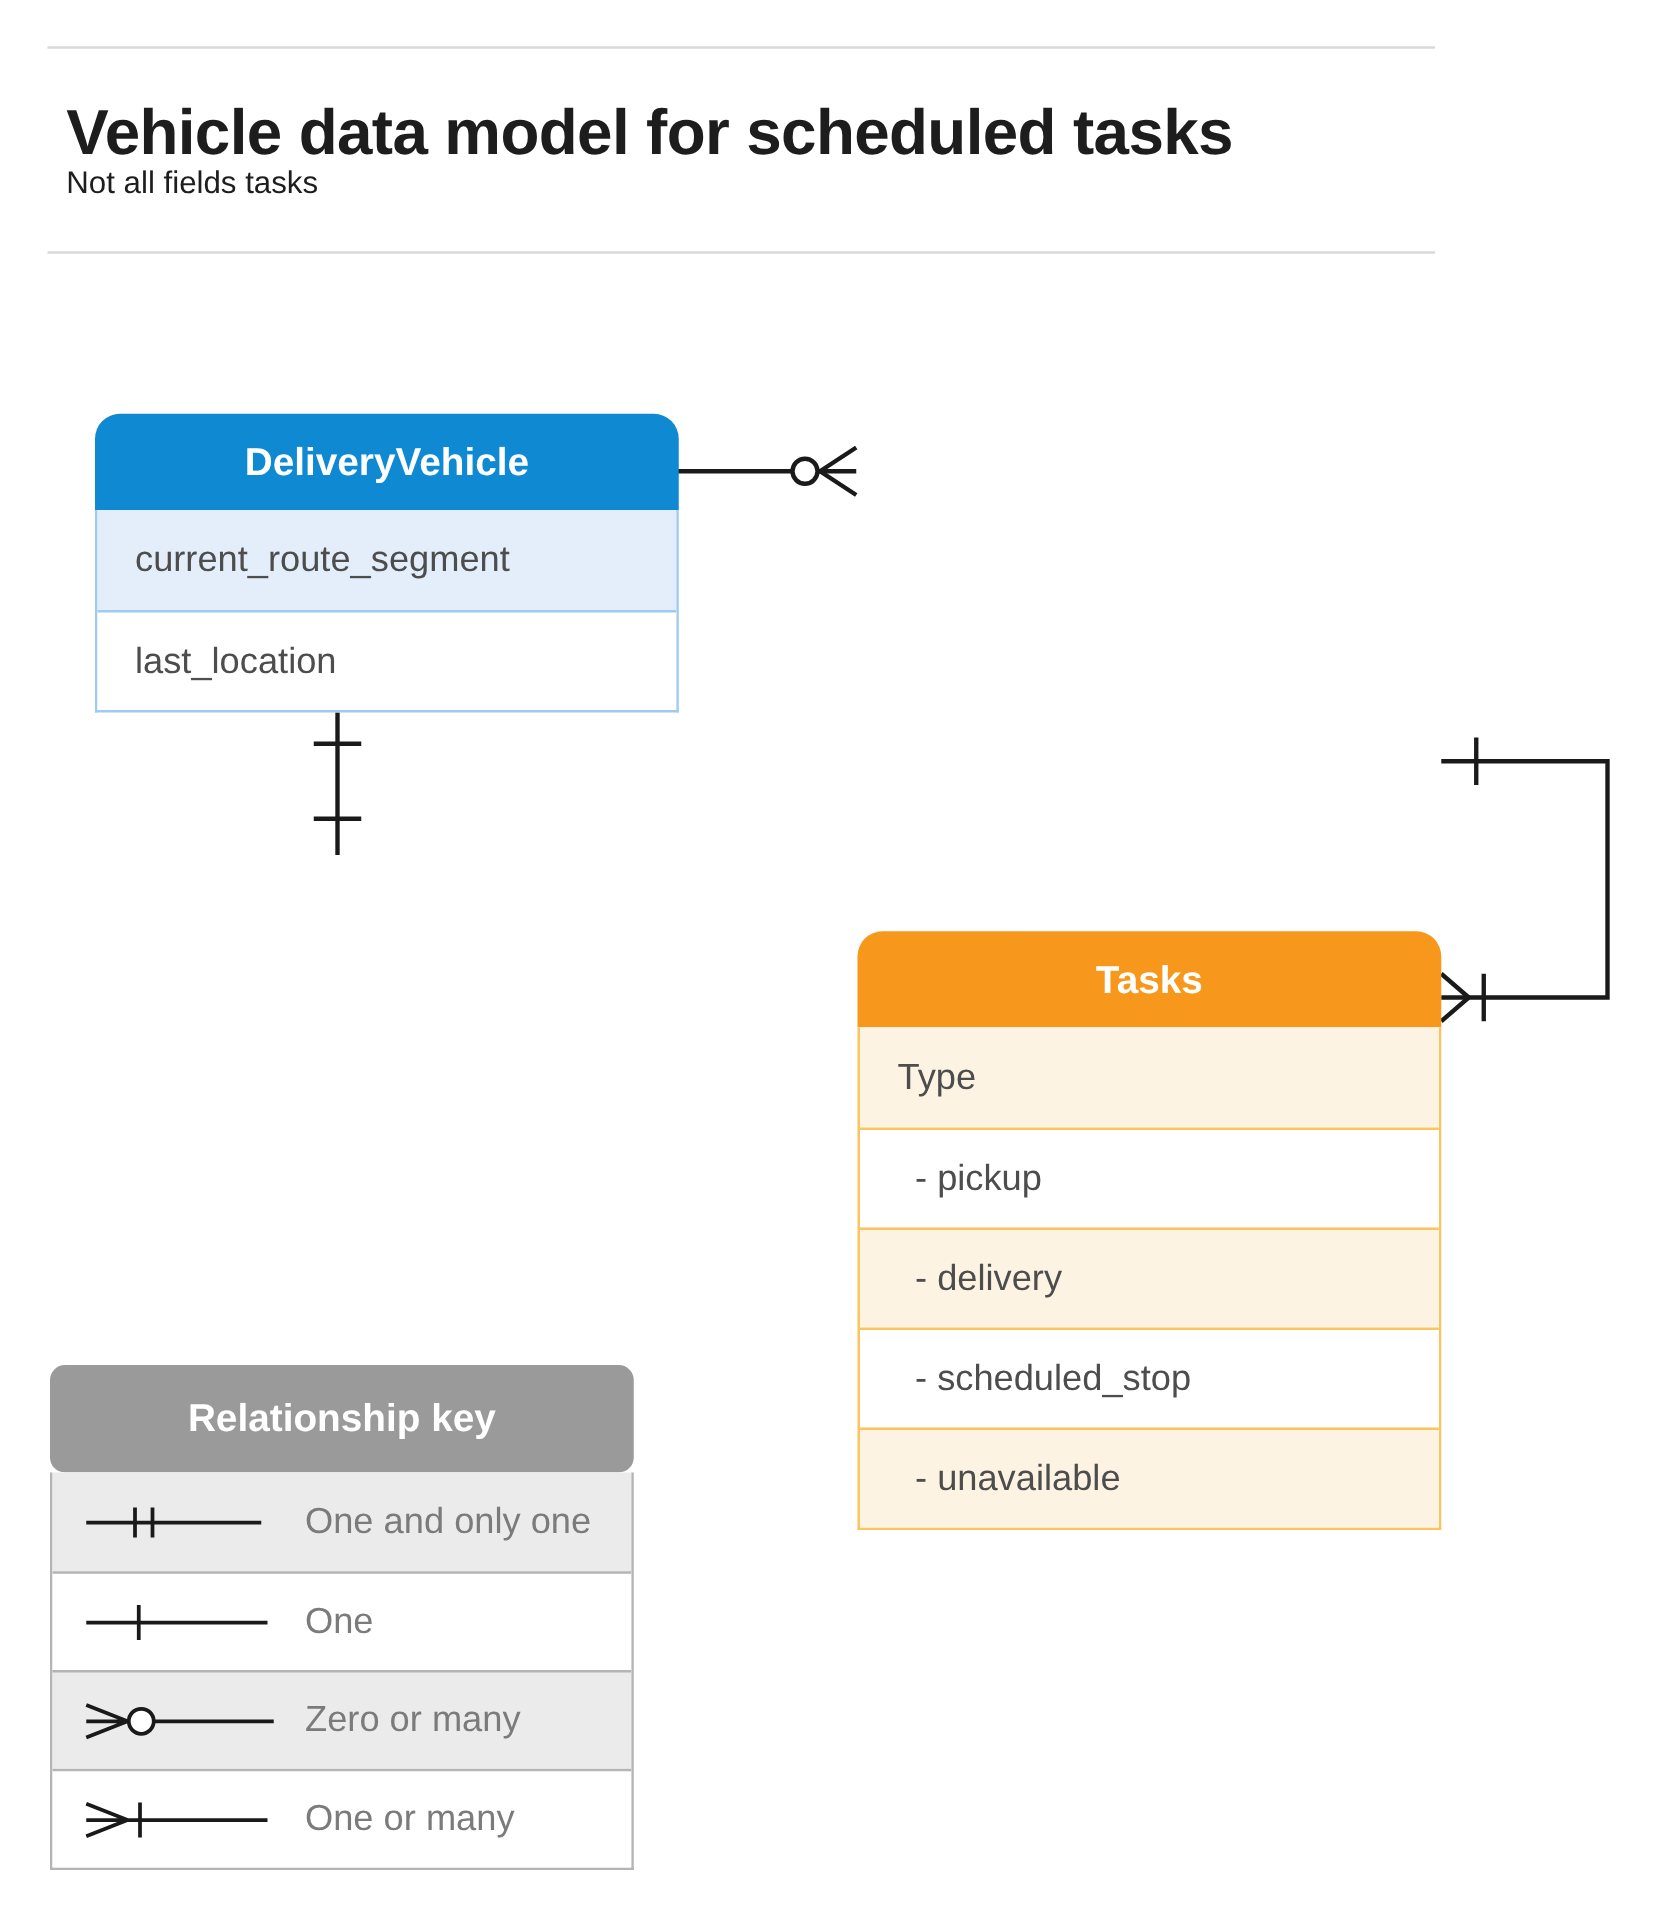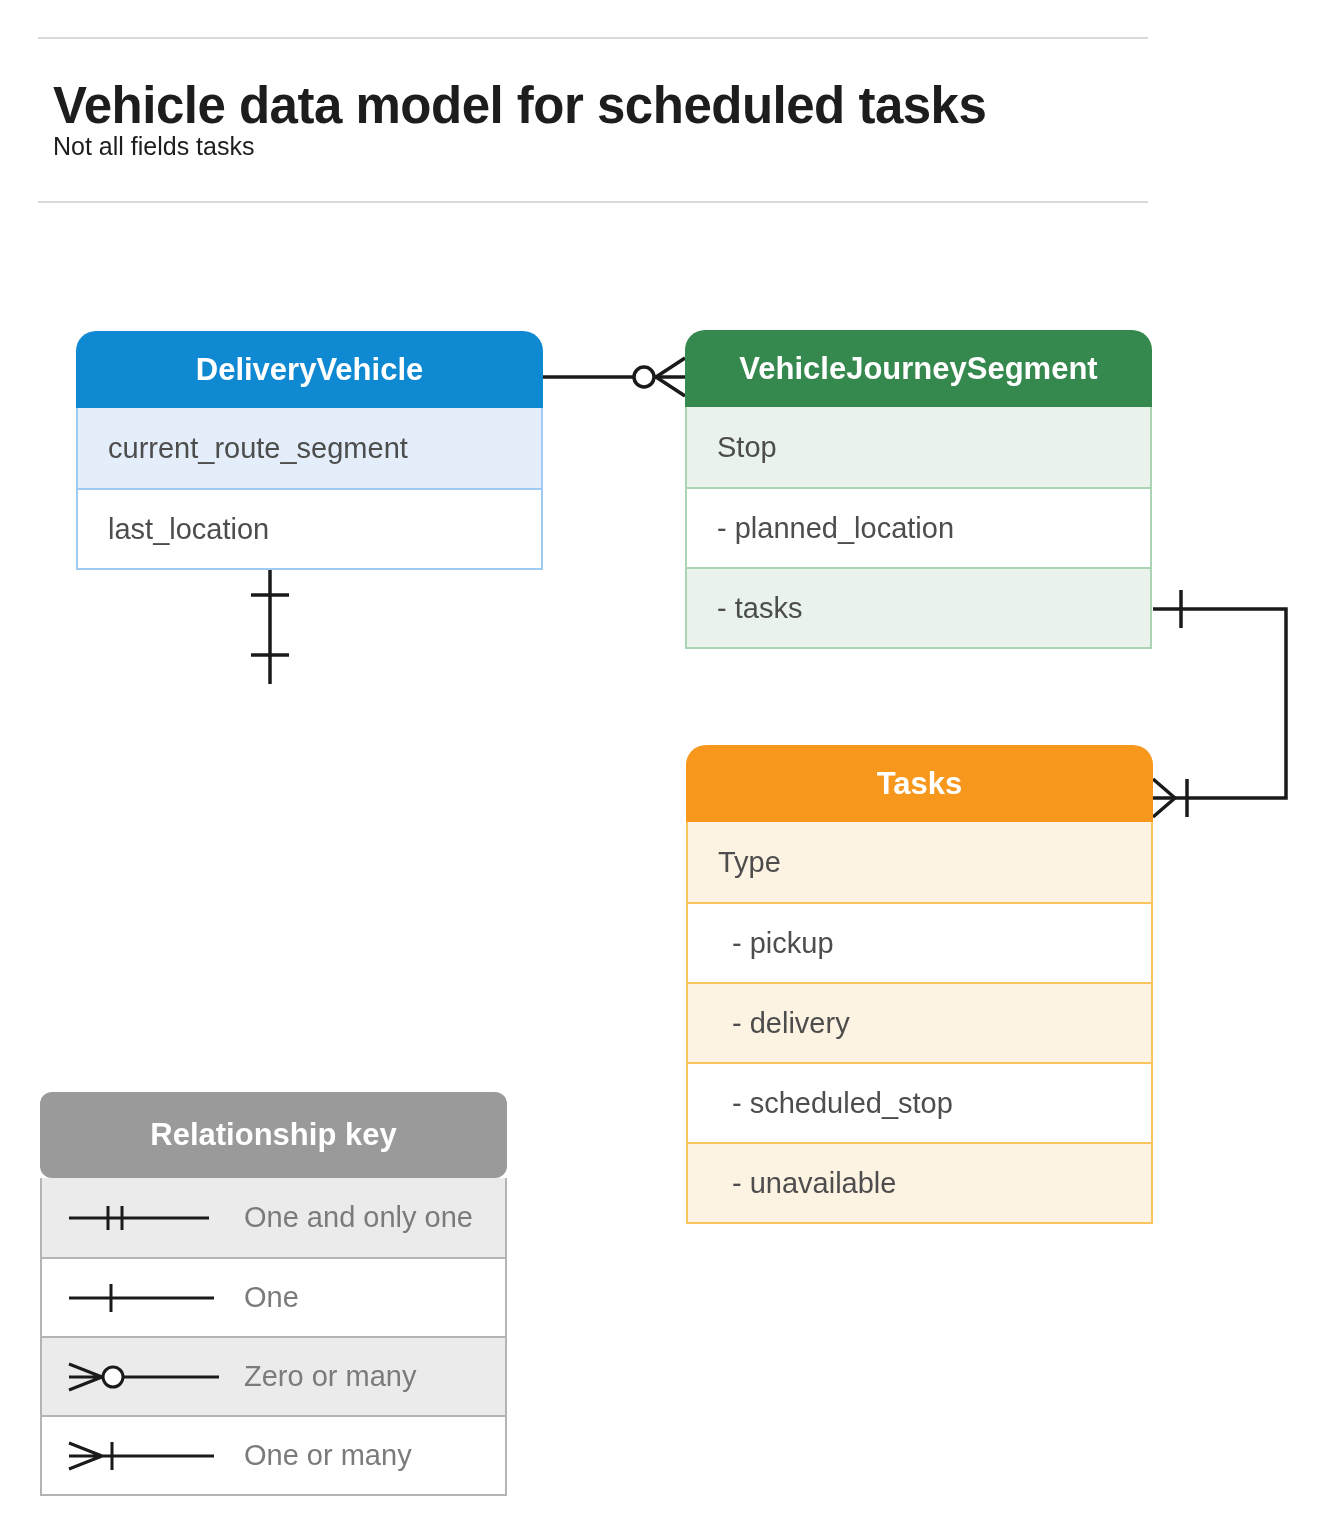--- a/index.html
+++ b/index.html
@@ -149,28 +149,20 @@
   </svg>
 
   <div class="entity theme-blue" id="entity-delivery-vehicle">
     <div class="entity-header">DeliveryVehicle</div>
     <div class="entity-rows">
       <div class="entity-row">current_route_segment</div>
       <div class="entity-row">last_location</div>
     </div>
   </div>
 
-  <div class="entity theme-green" id="entity-vehicle-journey-segment">
-    <div class="entity-header">VehicleJourneySegment</div>
-    <div class="entity-rows">
-      <div class="entity-row">Stop</div>
-      <div class="entity-row">- planned_location</div>
-      <div class="entity-row">- tasks</div>
-    </div>
-  </div>
 
 
   <div class="entity theme-orange" id="entity-tasks">
     <div class="entity-header">Tasks</div>
     <div class="entity-rows">
       <div class="entity-row">Type</div>
       <div class="entity-row indent">- pickup</div>
       <div class="entity-row indent">- delivery</div>
       <div class="entity-row indent">- scheduled_stop</div>
       <div class="entity-row indent">- unavailable</div>

